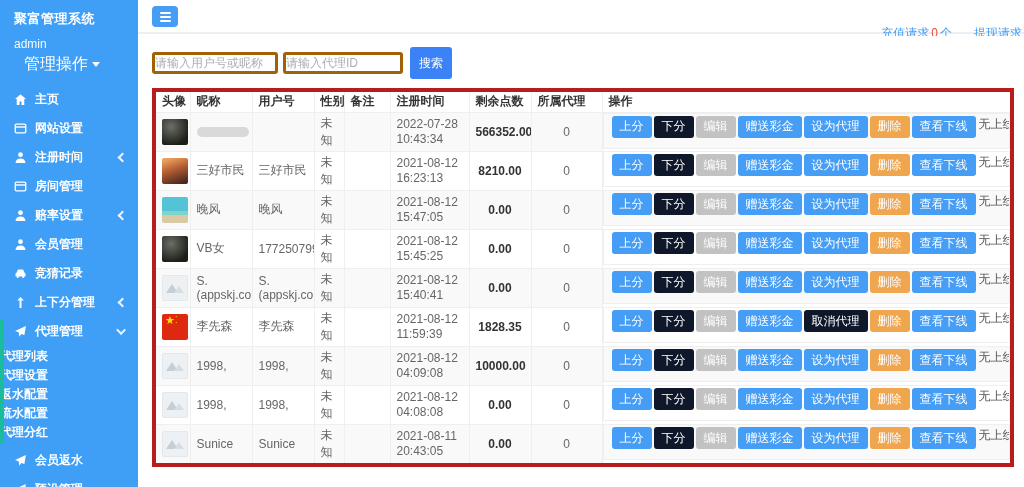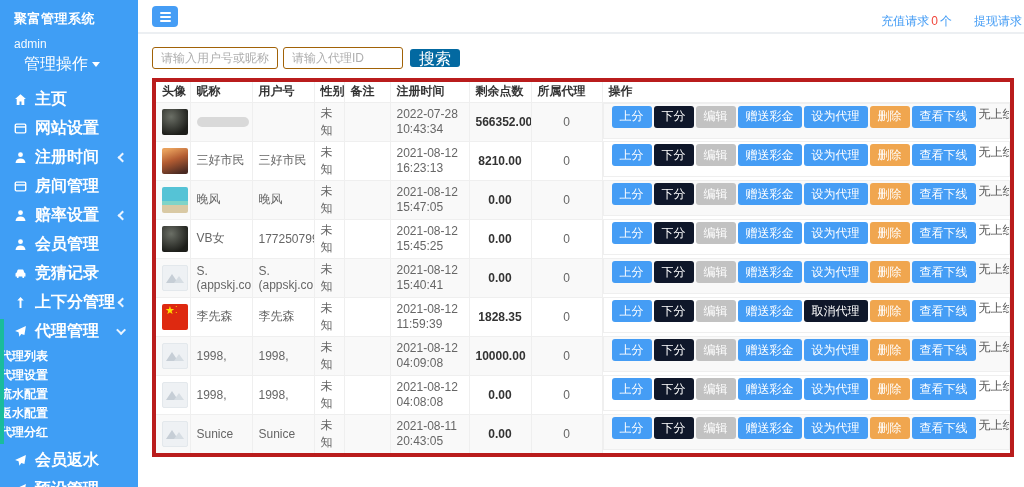--- a/index.html
+++ b/index.html
@@ -13,55 +13,55 @@
   .brand { font-size:13px; font-weight:700; padding:10px 14px 2px; letter-spacing:.5px; }
   .admin-name { font-size:12px; padding:7px 14px 0; opacity:.95; }
   .admin-ops { font-size:16px; padding:3px 24px 6px; cursor:pointer; }
   .caret-down { display:inline-block; width:0; height:0; margin-left:4px; vertical-align:middle;
     border-left:4px solid transparent; border-right:4px solid transparent; border-top:5px solid #fff; }
   .nav { padding-top:4px; }
   .menu-group { position:relative; }
   .menu-group.active::before { content:""; position:absolute; left:0; top:2px; bottom:2px;
     width:4px; background:#1abc9c; }
   .menu-item { display:flex; align-items:center; height:29px; padding:0 12px 0 14px;
-    font-size:16px; font-weight:600; cursor:pointer; white-space:nowrap; }
+    font-size:12px; font-weight:600; cursor:pointer; white-space:nowrap; }
   .menu-item .mi-icon { width:13px; height:13px; margin-right:8px; flex:0 0 13px; display:inline-flex; }
   .menu-item .mi-icon svg { width:13px; height:13px; }
   .menu-item .mi-label { flex:1 1 auto; }
   .chev { width:7px; height:7px; border-left:2px solid #eaf4ff; border-bottom:2px solid #eaf4ff;
     display:inline-block; flex:0 0 7px; }
   .chev.left { transform:rotate(45deg); }
   .chev.down { transform:rotate(-45deg) translateY(-2px); }
   .submenu { padding:1px 0 4px; }
   .sub-item { height:19px; line-height:19px; font-size:12px; font-weight:600;
     cursor:pointer; white-space:nowrap; }
 
   
   .topbar { position:absolute; left:138px; top:0; width:886px; height:34px; background:#fff;
     border-bottom:2px solid #eceff2; }
   .burger { position:absolute; left:14px; top:6px; width:26px; height:21px; background:#459df5;
     border:none; border-radius:4px; cursor:pointer; display:flex; flex-direction:column;
     justify-content:center; align-items:center; gap:2px; }
   .burger i { display:block; width:11px; height:2px; background:#fff; border-radius:1px; }
-  .top-links { position:absolute; right:0; top:4px; height:34px; display:flex; align-items:center;
+  .top-links { position:absolute; right:0; top:16px; height:34px; display:flex; align-items:center;
     gap:22px; font-size:12px; color:#459df5; padding-right:2px; white-space:nowrap; overflow:hidden; }
   .top-links .cnt { color:#f0453a; margin:0 2px; }
   .top-link { cursor:pointer; }
 
   
   .content { position:absolute; left:138px; top:36px; width:886px; height:451px; background:#fff; }
   .panel-title { padding:9px 14px 8px; font-size:13px; font-weight:700; color:#333;
     border-bottom:1px solid #f0f0f0; }
   .search-row { display:flex; align-items:center; gap:5px; padding:11px 14px 9px; }
-  .search-row input { width:126px; height:22px; border:1px solid #a16207; border-radius:3px;
-    padding:0 8px; font-size:12px; color:#000000; outline:none; }
+  .search-row input { width:126px; height:22px; border:3px solid #a16207; border-radius:3px;
+    padding:0 0; font-size:12px; color:#000000; outline:none; }
   .search-row input::placeholder { color:#aeaeae; }
   .search-row input.agent { width:120px; }
-  .btn-search { height:18px; padding:0 9px; margin-left:2px; background:#0369a1; color:#fff;
-    border:none; border-radius:3px; font-size:16px; cursor:pointer; }
+  .btn-search { height:32px; padding:0 9px; margin-left:2px; background:#3b82f6; color:#fff;
+    border:none; border-radius:3px; font-size:12px; cursor:pointer; }
 
   
   table.users { margin-left:14px; width:858px; border-collapse:collapse; table-layout:fixed;
     border:4px solid #b91c1c; }
   .users th { height:22px; font-size:12px; font-weight:700; color:#333; text-align:left;
     padding:0 6px; border:1px solid #efefef; background:#fff; white-space:nowrap; }
   .users td { height:36px; font-size:12px; color:#666; padding:2px 6px; border:1px solid #efefef;
     overflow:hidden; }
   .users tbody tr:nth-child(odd) td { background:#f9f9f9; }
   .users td.c { text-align:center; }
@@ -197,22 +197,22 @@
               <svg viewBox="0 0 12 12">
                 <path fill="#fff" d="M11 1 1 5.5l3.2 1.2L5 10.8l1.7-2.6 2.9 1.1z"></path>
               </svg>
             </span>
             <span class="mi-label">代理管理</span>
             <span class="chev down"></span>
           </div>
           <div class="submenu">
             <div class="sub-item">代理列表</div>
             <div class="sub-item">代理设置</div>
+            <div class="sub-item">返水配置</div>
             <div class="sub-item">流水配置</div>
-            <div class="sub-item">返水配置</div>
             <div class="sub-item">代理分红</div>
           </div>
         </div>
         <div class="menu-group">
           <div class="menu-item">
             <span class="mi-icon">
               <svg viewBox="0 0 12 12">
                 <path fill="#fff" d="M11 1 1 5.5l3.2 1.2L5 10.8l1.7-2.6 2.9 1.1z"></path>
               </svg>
             </span>

